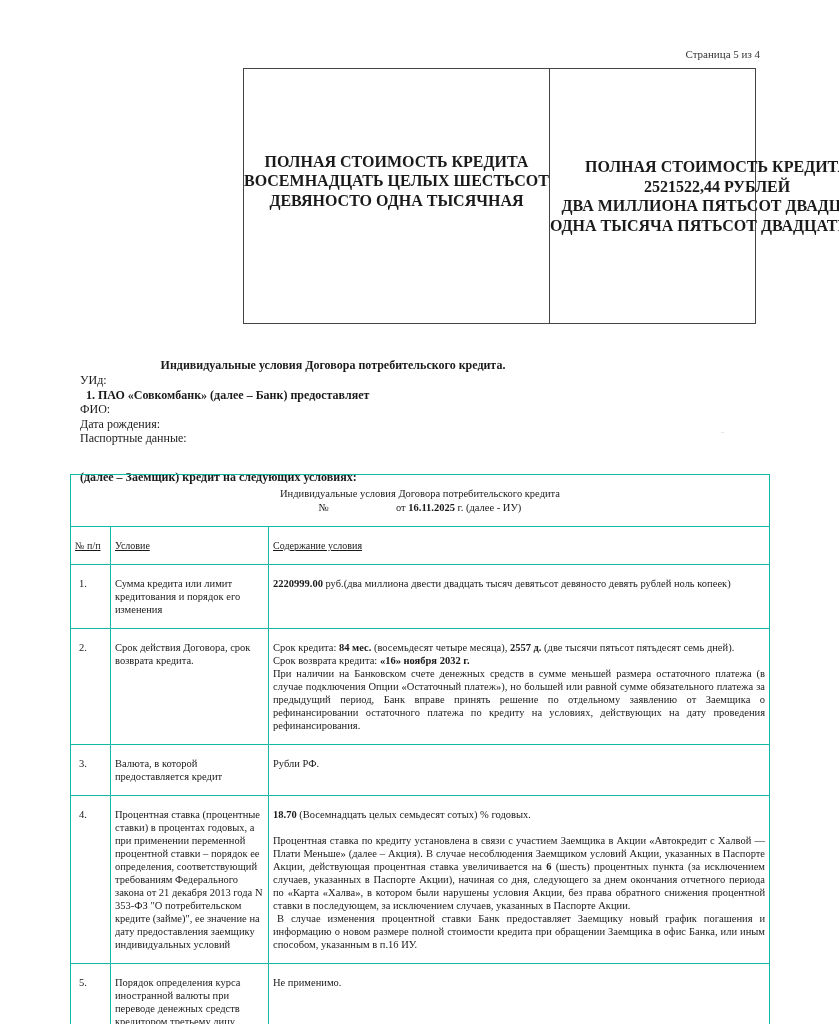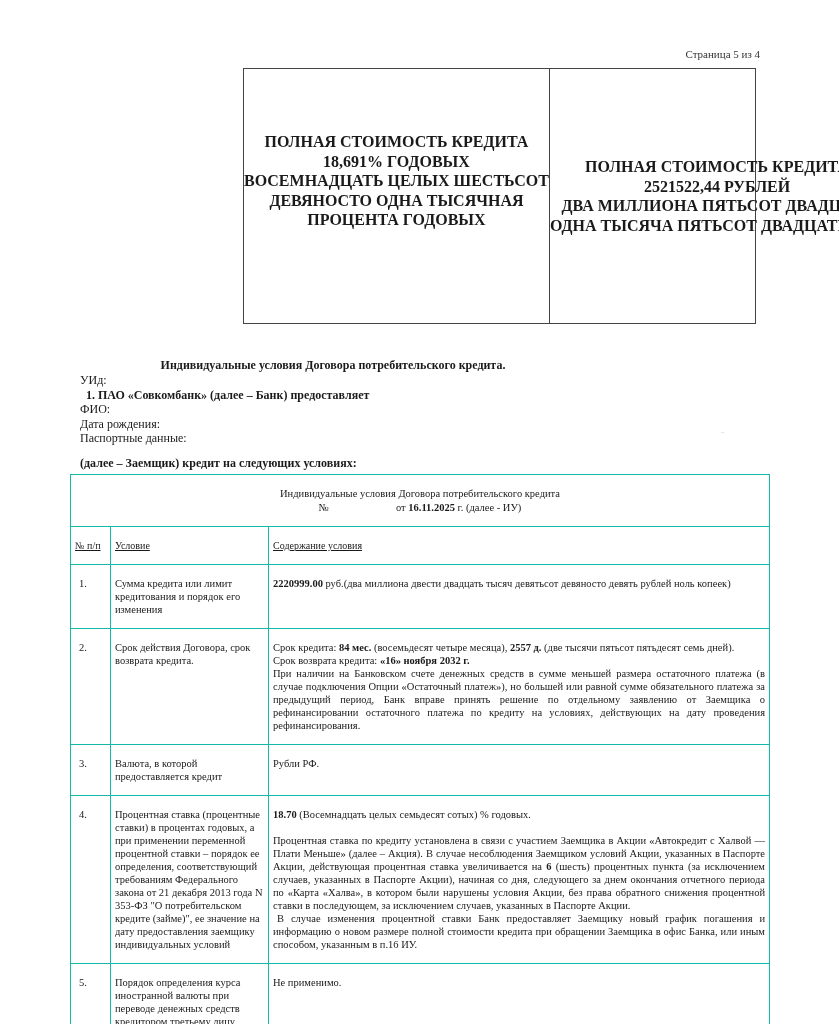--- a/index.html
+++ b/index.html
@@ -10,44 +10,42 @@
               border:1.5px solid #444; display:flex; }
   .cost-cell { flex:1; display:flex; align-items:center; justify-content:center;
                text-align:center; font-weight:bold; font-size:16px; line-height:19.5px; }
   .cost-cell.left { border-right:1.5px solid #444; padding-bottom:30px; }
   .cost-cell.right { padding-bottom:0px; }
   .cost-cell div { white-space:nowrap; }
   .doc-title { position:absolute; top:358px; left:0; width:666px; text-align:center;
                font-weight:bold; font-size:12px; }
   .info { position:absolute; left:80px; top:373px; font-size:12px; line-height:14.5px; }
   .info .bold { font-weight:bold; padding-left:6px; }
-  .lead { position:absolute; left:80px; top:456px; font-size:12px; font-weight:bold; }
+  .lead { position:absolute; left:80px; top:470px; font-size:12px; font-weight:bold; }
   .stray { position:absolute; left:721px; top:427px; font-size:7px; color:#bbb; }
   table.cond { position:absolute; left:70px; top:474px; width:700px; border-collapse:collapse;
                font-size:10.5px; line-height:13px; table-layout:fixed; }
   table.cond td { border:1px solid #14b8a6; vertical-align:top; padding:12px 4px; }
   .hdr { text-align:center; line-height:13.5px; }
   .colhead td { text-align:left; padding:0 2px; font-size:10px;text-decoration:underline; }
   .num { text-align:left; padding-left:8px !important; }
   .just { text-align:justify; }
   b { font-weight:bold; }
 </style>
 </head>
 <body>
 
 <div class="page-num">Страница 5 из 4</div>
 
 <div class="cost-box">
   <div class="cost-cell left">
     <div>
       <div>ПОЛНАЯ СТОИМОСТЬ КРЕДИТА</div>
-      <div>18,691% ГОДОВЫХ</div>
       <div>ВОСЕМНАДЦАТЬ ЦЕЛЫХ ШЕСТЬСОТ</div>
       <div>ДЕВЯНОСТО ОДНА ТЫСЯЧНАЯ</div>
-      <div>ПРОЦЕНТА ГОДОВЫХ</div>
     </div>
   </div>
   <div class="cost-cell right">
     <div>
       <div>ПОЛНАЯ СТОИМОСТЬ КРЕДИТА</div>
       <div>2521522,44 РУБЛЕЙ</div>
       <div>ДВА МИЛЛИОНА ПЯТЬСОТ ДВАДЦАТЬ</div>
       <div>ОДНА ТЫСЯЧА ПЯТЬСОТ ДВАДЦАТЬ ДВА</div>
     </div>
   </div>

